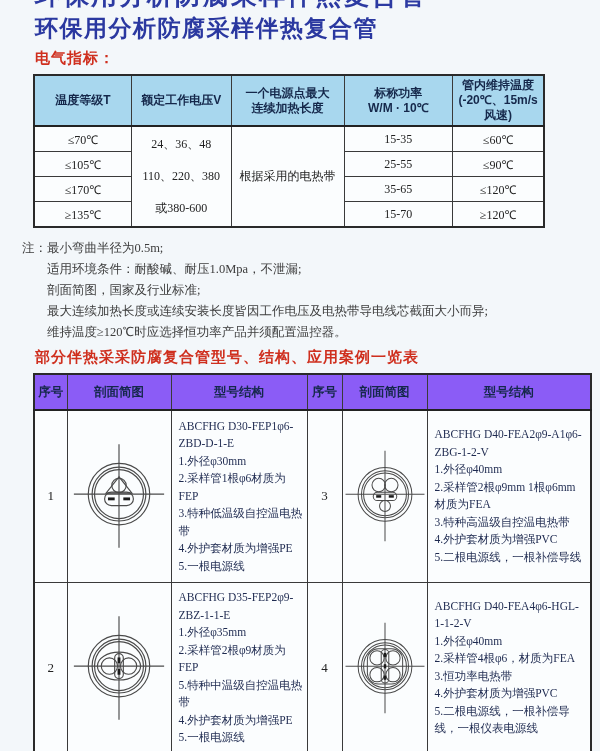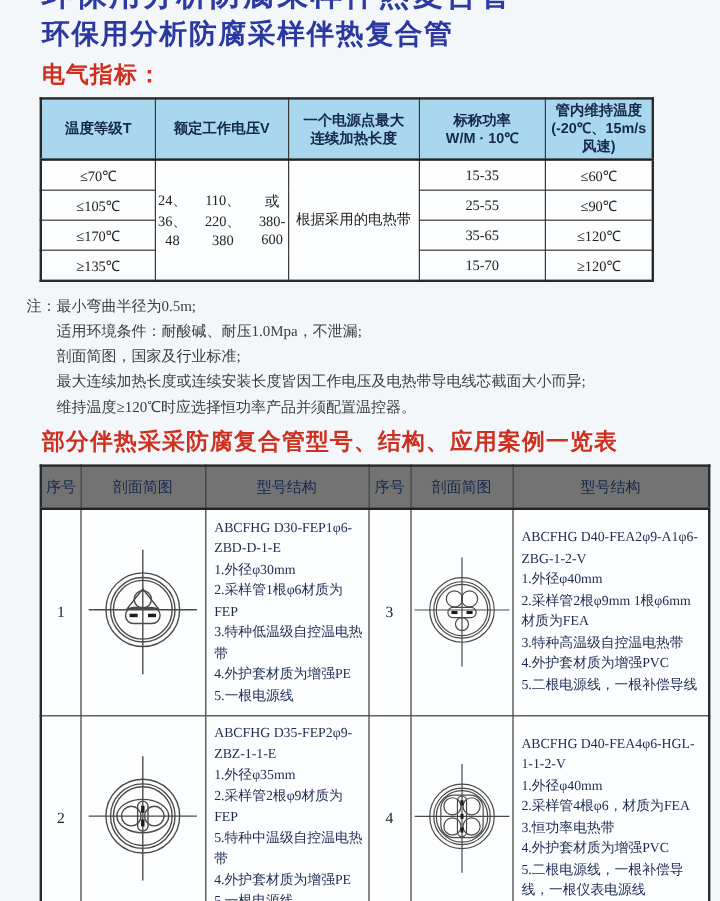--- a/index.html
+++ b/index.html
@@ -13,53 +13,53 @@
   .clip-strip{height:12px;overflow:hidden;position:relative;}
   .clip-strip .frag{
     position:absolute;top:-22px;left:35px;white-space:nowrap;
     font-size:26px;font-weight:bold;color:#2c3aa2;letter-spacing:2px;
   }
   .page-title{
     margin:1px 0 0 35px;font-size:23px;font-weight:bold;
     color:#2a38a0;letter-spacing:1.5px;
   }
   .red-heading{
-    margin:5px 0 6px 35px;font-size:19px;font-weight:bold;
+    margin:5px 0 6px 35px;font-size:15px;font-weight:bold;
     color:#cf2f1e;letter-spacing:1px;
   }
   
   #table1{
     margin-left:33px;width:512px;border-collapse:collapse;
     background:#fbfdfe;border:2px solid #2a2a2a;
   }
   #table1 th{
     background:#a8d7ee;color:#15284b;font-size:12px;font-weight:bold;
     border:1px solid #3a3a3a;height:36px;padding:2px 1px;
   }
   #table1 thead tr{border-bottom:2px solid #222;}
   #table1 th div{line-height:15px;}
   #table1 td{
     border:1px solid #3a3a3a;text-align:center;font-size:12px;color:#222;
     height:24px;font-family:"Liberation Serif", serif;padding:0 2px;
   }
-  .voltage-stack{display:flex;flex-direction:row;gap:15px;align-items:center;}
+  .voltage-stack{display:flex;flex-direction:column;gap:15px;align-items:center;}
   
   .notes{
     display:flex;margin:10px 0 0 22px;font-size:12.5px;color:#3d3d3d;
     font-family:"Liberation Serif", serif;
   }
   .notes-label{white-space:nowrap;line-height:21px;}
   .notes-lines div{line-height:21px;}
   
   #table2{
     margin-left:33px;width:557px;border-collapse:collapse;table-layout:fixed;
     background:#fbfdfe;border:2px solid #2a2a2a;
   }
   #table2 th{
-    background:#737373;color:#15284b;font-size:12.5px;font-weight:normal;
+    background:#8b5cf6;color:#15284b;font-size:12.5px;font-weight:bold;
     border:1px solid #3a3a3a;height:30px;padding:2px;
   }
   #table2 thead tr{border-bottom:2px solid #222;}
   #table2 td{border:1px solid #3a3a3a;vertical-align:middle;padding:0;}
   #table2 tr.body-row{height:172px;}
   .serial-cell{
     text-align:center;font-size:13px;color:#222;
     font-family:"Liberation Serif", serif;
   }
   .diagram-cell{text-align:center;}

